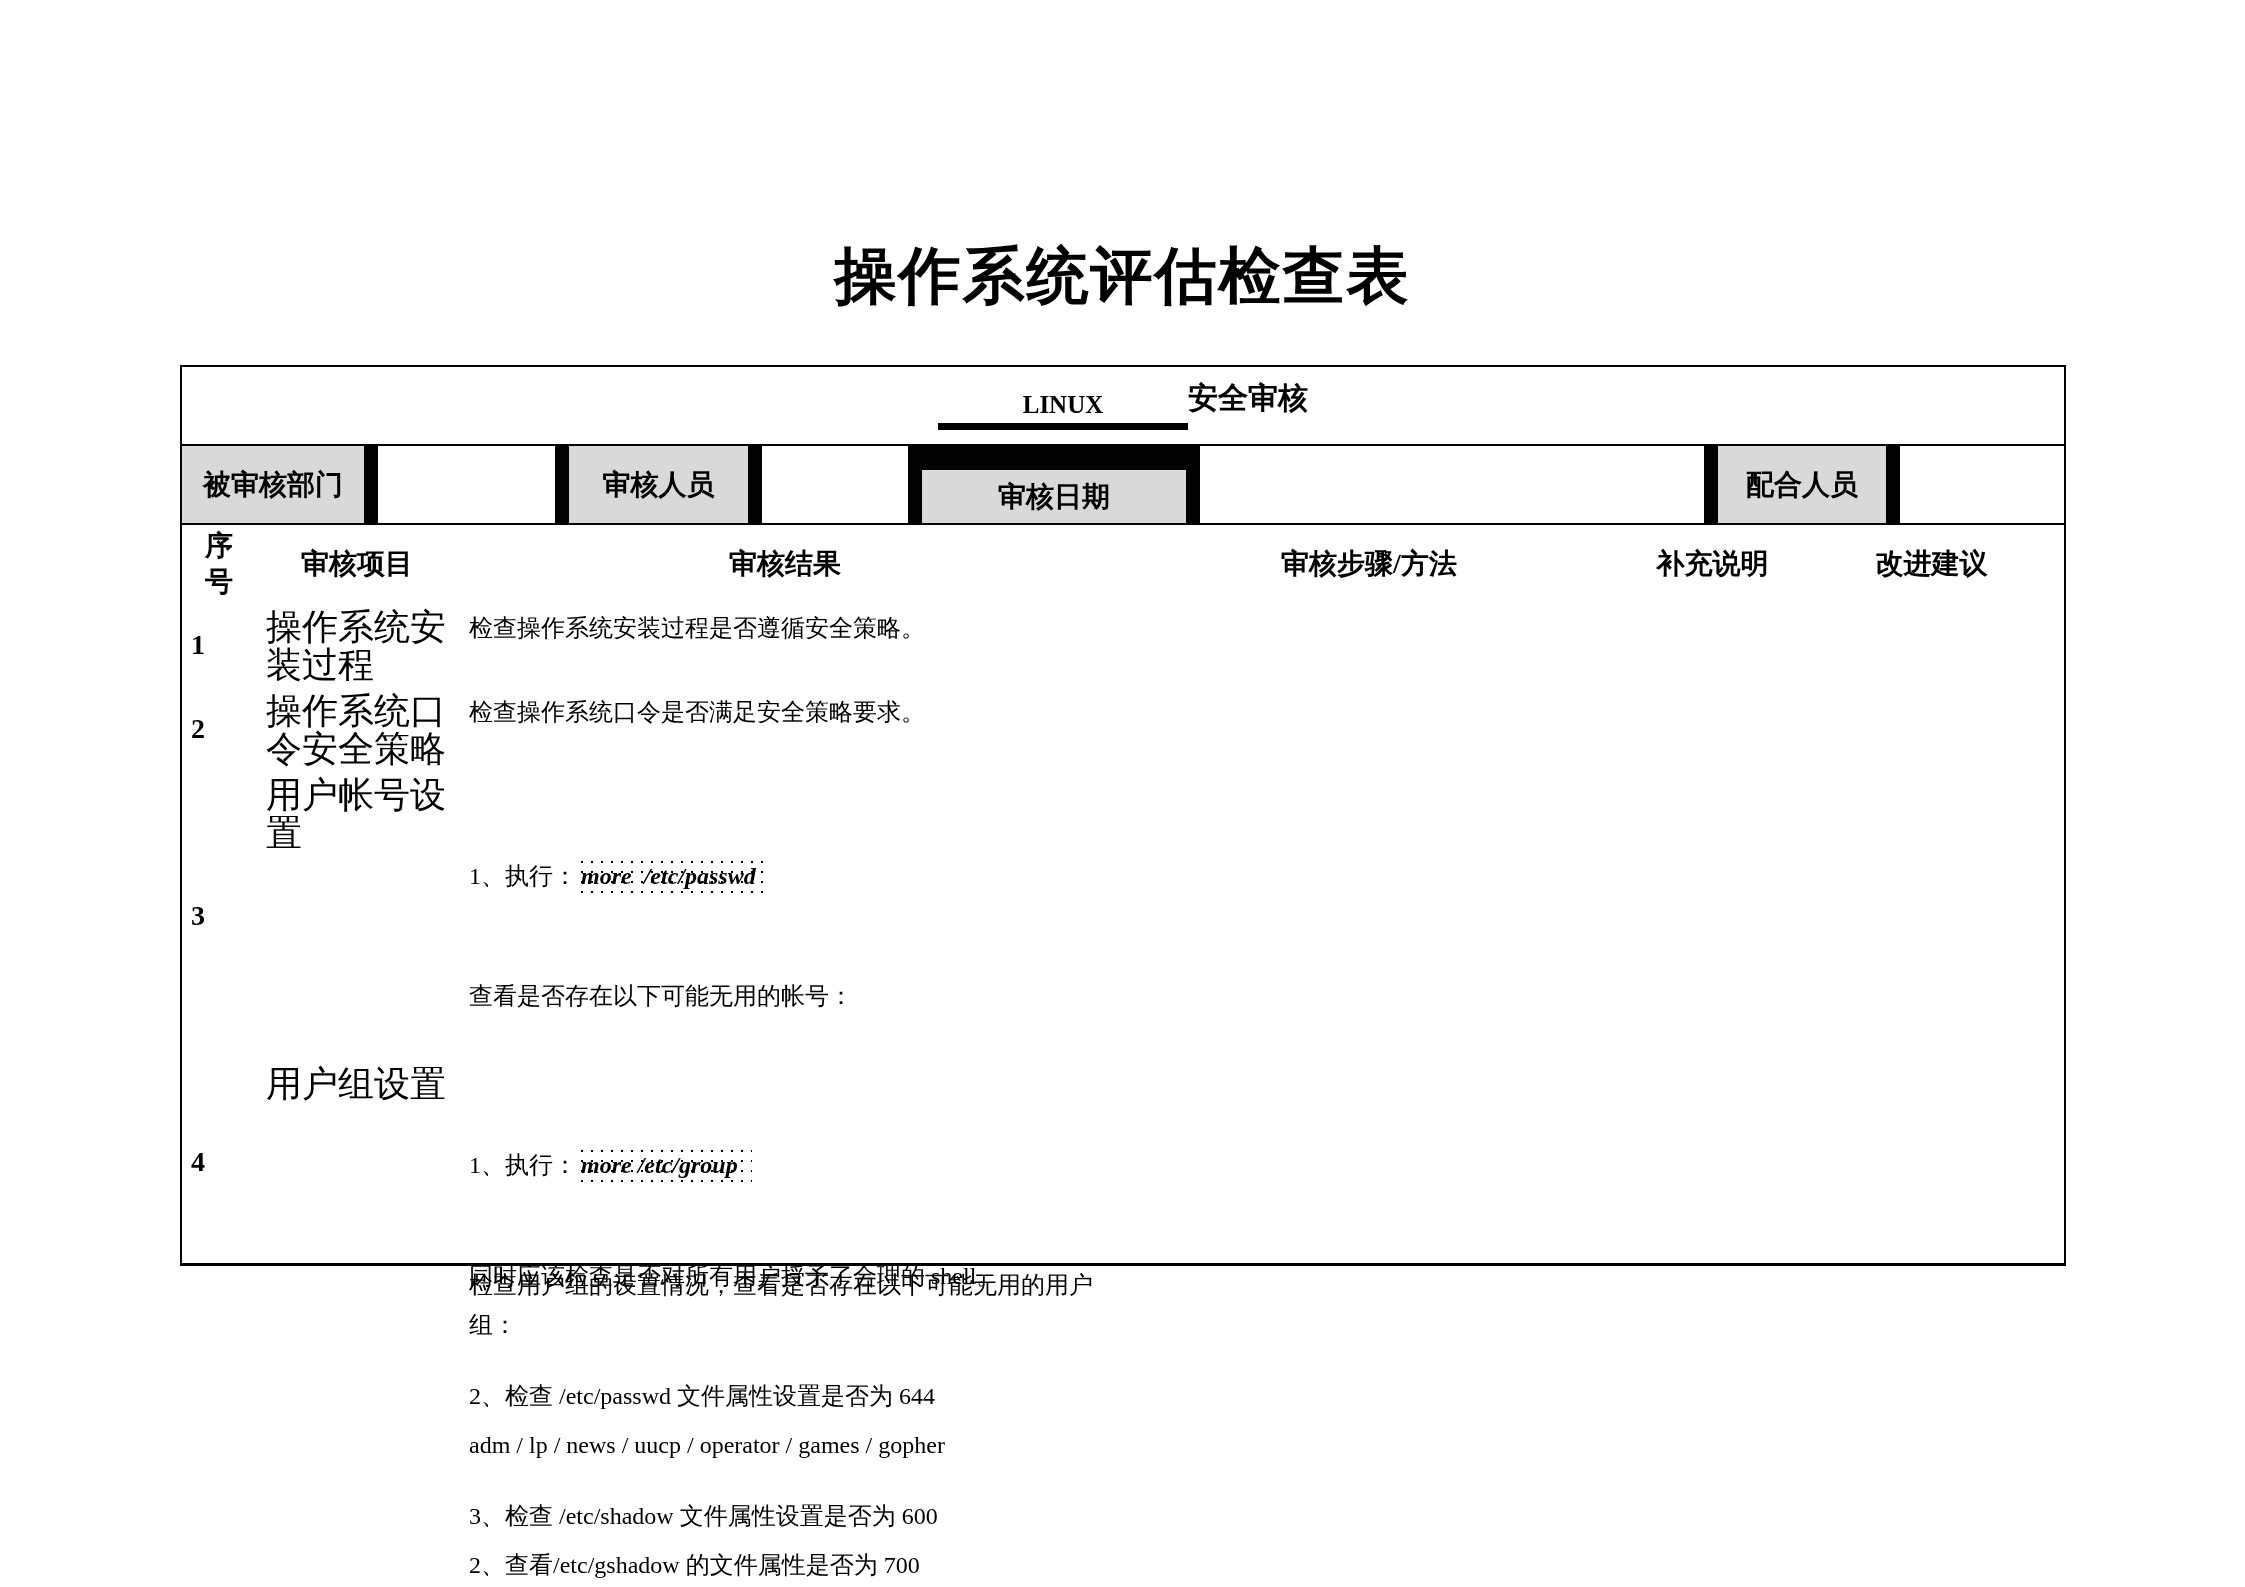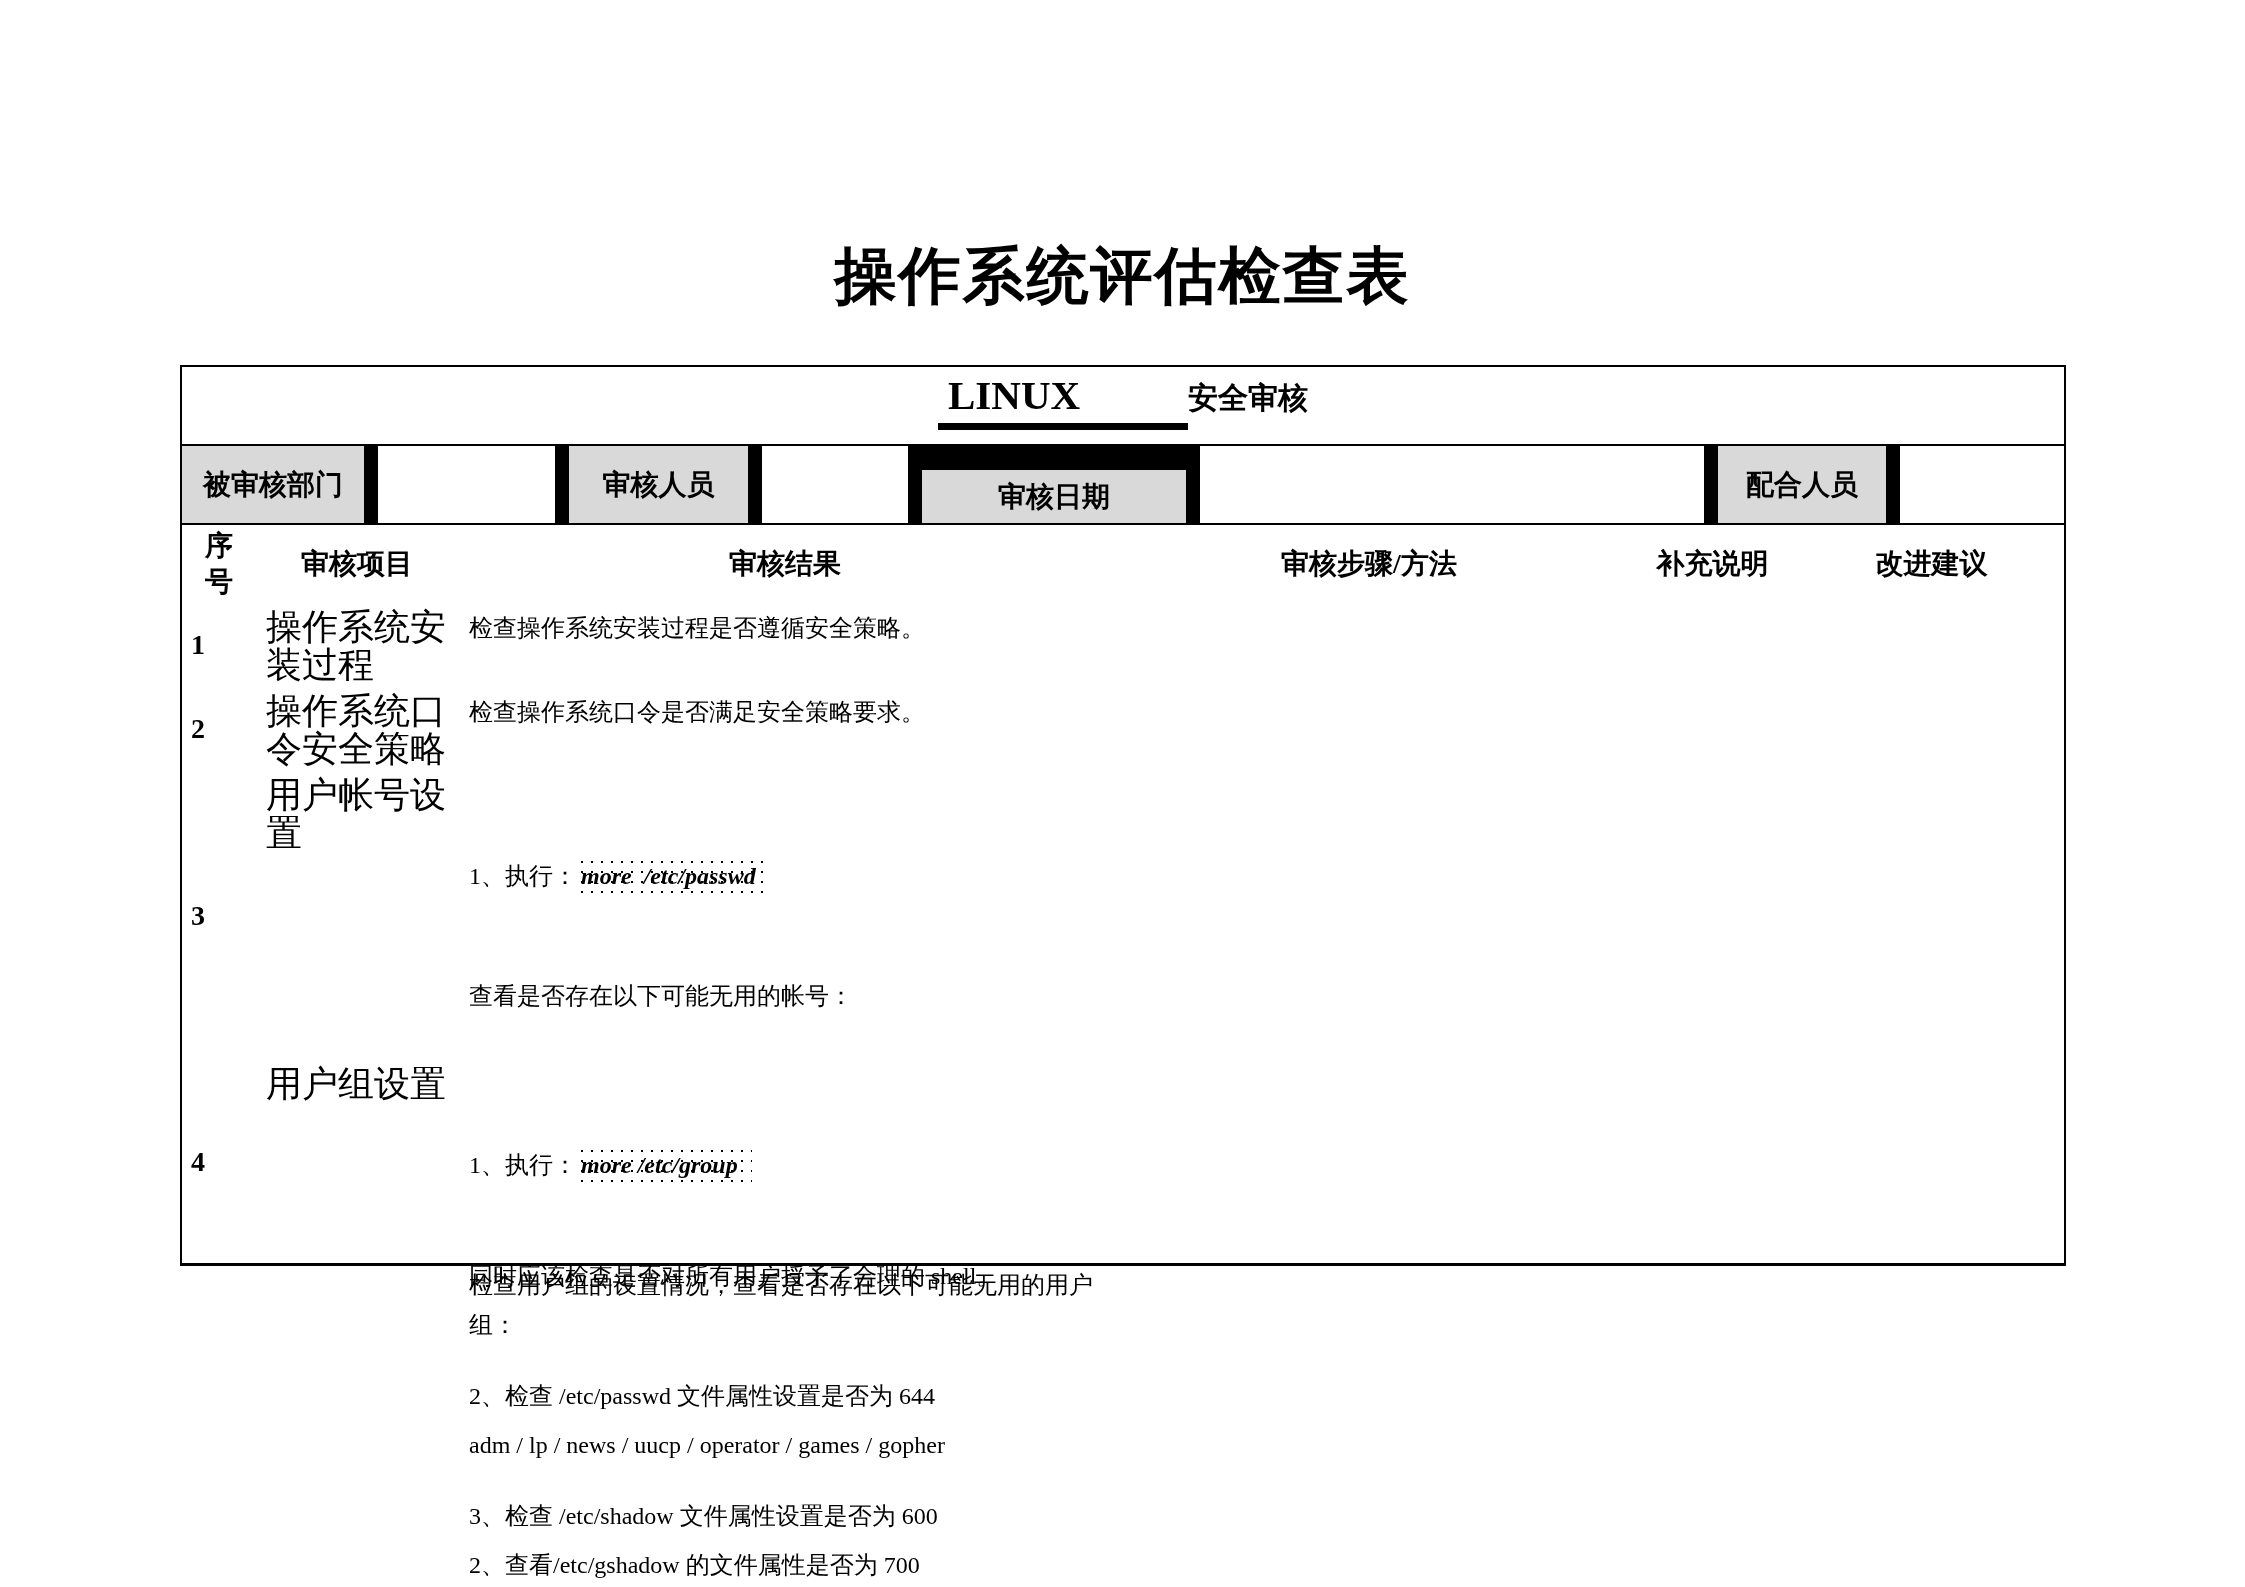--- a/index.html
+++ b/index.html
@@ -36,23 +36,23 @@
     height:77px;
     background:#fff;
     display:flex;
     justify-content:center;
     align-items:flex-end;
     padding-bottom:14px;
   }
   .linux-underlined {
     display:inline-block;
     min-width:250px;
-    text-align:left;
-    font-weight:bold;
-    font-size:41px;
+    text-align:center;
+    font-weight:bold;
+    font-size:25px;
     border-bottom:7px solid #000;
     padding:0 10px 4px 10px;
   }
   .linux-suffix {
     font-weight:bold;
     font-size:30px;
     padding-bottom:11px;
   }
   .row-info {
     height:77px;

